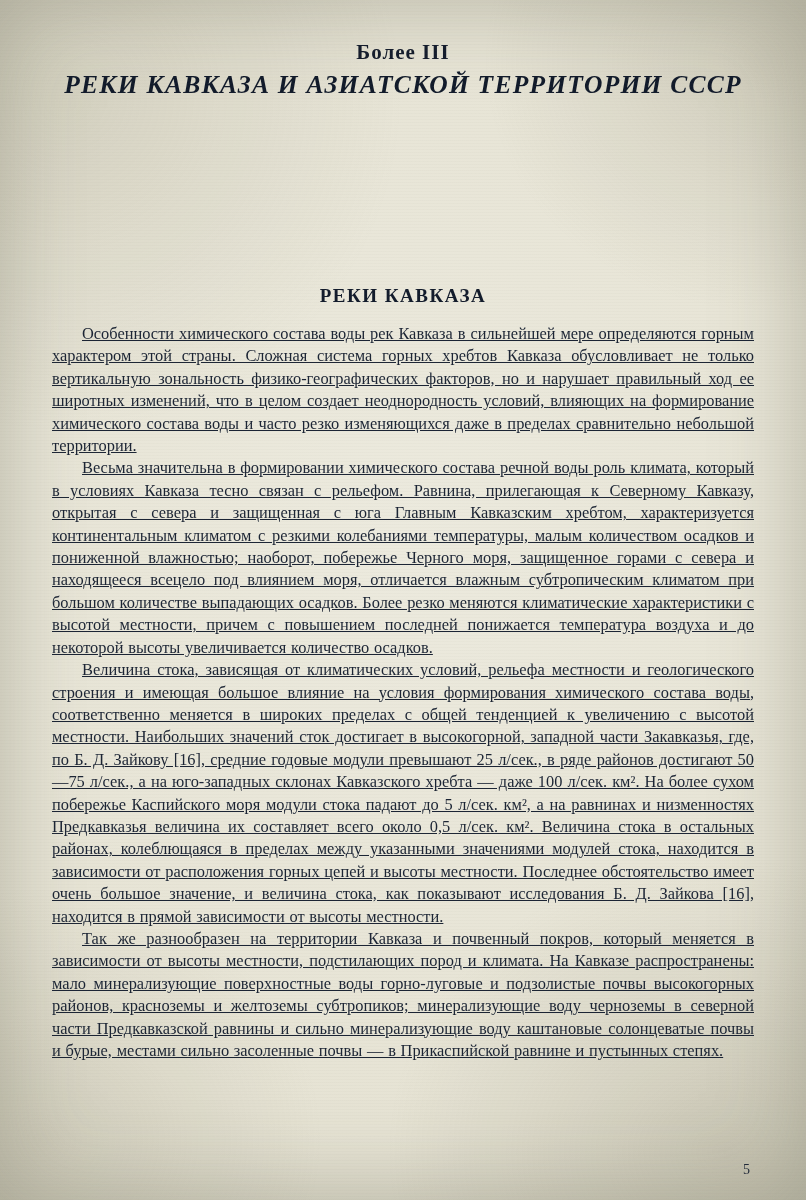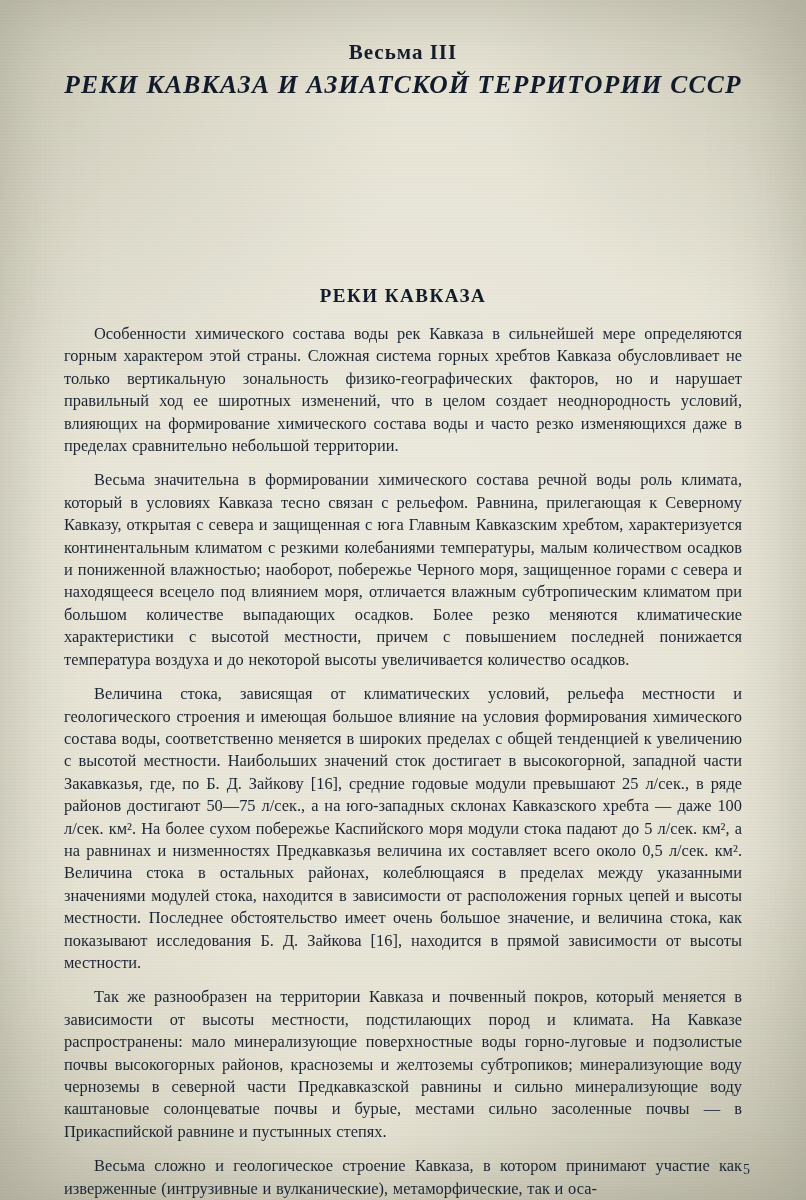--- a/index.html
+++ b/index.html
@@ -84,28 +84,29 @@
   .chapter-title {
     text-align: center;
     font-weight: bold;
     font-size: 19px;
     letter-spacing: 1.5px;
     color: #121b2b;
     margin: 0 0 16px 0;
   }
 
   .body-text p {
-    margin: 12px;
+    margin: 0;
     text-align: justify;
     text-justify: inter-word;
     text-indent: 30px;
     font-size: 16.4px;
     line-height: 22.4px;
     color: #1b2434;
     word-spacing: 0.6px;
+    text-decoration: underline;
   }
 
   .body-text p.last {
     text-align: justify;
   }
 
   .page-number {
     position: absolute;
     right: 56px;
     bottom: 22px;
@@ -123,31 +124,30 @@
     background-image:
       repeating-linear-gradient(0deg, rgba(120,118,100,0.045) 0px, rgba(120,118,100,0.045) 1px, rgba(0,0,0,0) 1px, rgba(0,0,0,0) 3px);
     opacity: 0.7;
   }
 </style>
 </head>
 <body>
 
 <div class="page">
   <div class="content">
-    <div class="part-title">Весьма III</div>
+    <div class="part-title">Более III</div>
     <div class="part-heading">РЕКИ КАВКАЗА  И  АЗИАТСКОЙ  ТЕРРИТОРИИ СССР</div>
 
     <div class="rule-gap"></div>
 
     <div class="chapter-title">РЕКИ КАВКАЗА</div>
 
     <div class="body-text">
       <p>Особенности химического состава воды рек Кавказа в сильнейшей мере определяются горным характером этой страны. Сложная система горных хребтов Кавказа обусловливает не только вертикальную зональность физико-географических факторов, но и нарушает правильный ход ее широтных изменений, что в целом создает неоднородность условий, влияющих на формирование химического состава воды и часто резко изменяющихся даже в пределах сравнительно небольшой территории.</p>
       <p>Весьма значительна в формировании химического состава речной воды роль климата, который в условиях Кавказа тесно связан с рельефом. Равнина, прилегающая к Северному Кавказу, открытая с севера и защищенная с юга Главным Кавказским хребтом, характеризуется континентальным климатом с резкими колебаниями температуры, малым количеством осадков и пониженной влажностью; наоборот, побережье Черного моря, защищенное горами с севера и находящееся всецело под влиянием моря, отличается влажным субтропическим климатом при большом количестве выпадающих осадков. Более резко меняются климатические характеристики с высотой местности, причем с повышением последней понижается температура воздуха и до некоторой высоты увеличивается количество осадков.</p>
       <p>Величина стока, зависящая от климатических условий, рельефа местности и геологического строения и имеющая большое влияние на условия формирования химического состава воды, соответственно меняется в широких пределах с общей тенденцией к увеличению с высотой местности. Наибольших значений сток достигает в высокогорной, западной части Закавказья, где, по Б. Д. Зайкову [16], средние годовые модули превышают 25 л/сек., в ряде районов достигают 50—75 л/сек., а на юго-западных склонах Кавказского хребта — даже 100 л/сек. км². На более сухом побережье Каспийского моря модули стока падают до 5 л/сек. км², а на равнинах и низменностях Предкавказья величина их составляет всего около 0,5 л/сек. км². Величина стока в остальных районах, колеблющаяся в пределах между указанными значениями модулей стока, находится в зависимости от расположения горных цепей и высоты местности. Последнее обстоятельство имеет очень большое значение, и величина стока, как показывают исследования Б. Д. Зайкова [16], находится в прямой зависимости от высоты местности.</p>
       <p>Так же разнообразен на территории Кавказа и почвенный покров, который меняется в зависимости от высоты местности, подстилающих пород и климата. На Кавказе распространены: мало минерализующие поверхностные воды горно-луговые и подзолистые почвы высокогорных районов, красноземы и желтоземы субтропиков; минерализующие воду черноземы в северной части Предкавказской равнины и сильно минерализующие воду каштановые солонцеватые почвы и бурые, местами сильно засоленные почвы — в Прикаспийской равнине и пустынных степях.</p>
-      <p class="last">Весьма сложно и геологическое строение Кавказа, в котором принимают участие как изверженные (интрузивные и вулканические), метаморфические, так и оса-</p>
     </div>
   </div>
 
   <div class="page-number">5</div>
   <div class="texture"></div>
 </div>
 
 </body></html>

